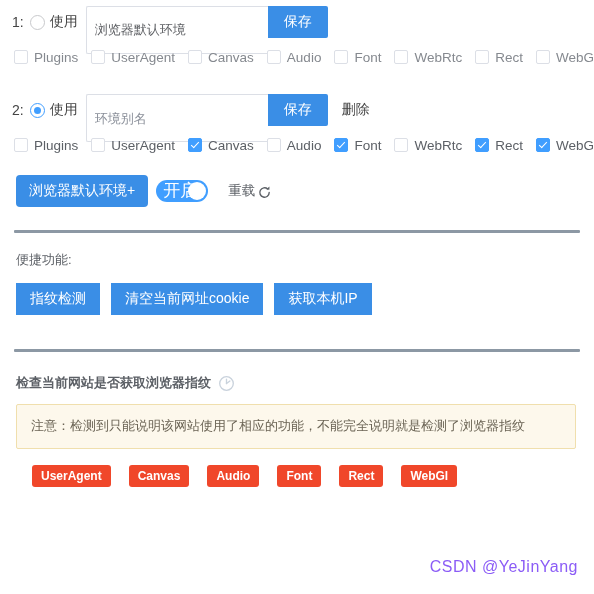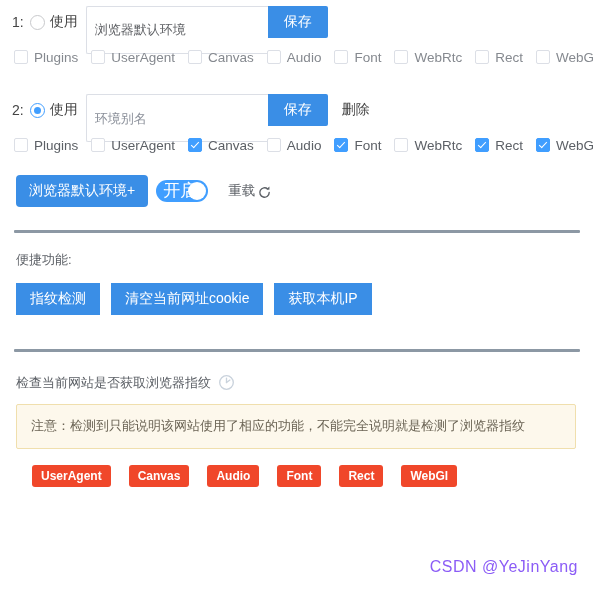--- a/index.html
+++ b/index.html
@@ -239,23 +239,24 @@
     padding: 0 14px;
     font-size: 14px;
     font-family: "Liberation Sans", "DejaVu Sans", sans-serif;
     cursor: pointer;
     margin-right: 11px;
   }
 
   
   .detect-line {
     display: flex;
-    align-items: flex-start;
+    align-items: flex-end;
     padding-left: 4px;
     margin-bottom: 12px;
+    font-weight: bold;
   }
   .detect-text { font-size: 13px; color: #5c6066; }
   .detect-icon { margin-left: 7px; display: inline-flex; }
 
   .notice {
     margin: 0 6px 0 4px;
     border: 1px solid #f0dfad;
     background: #fdf8ec;
     border-radius: 2px;
     padding: 10px 14px 12px 14px;

